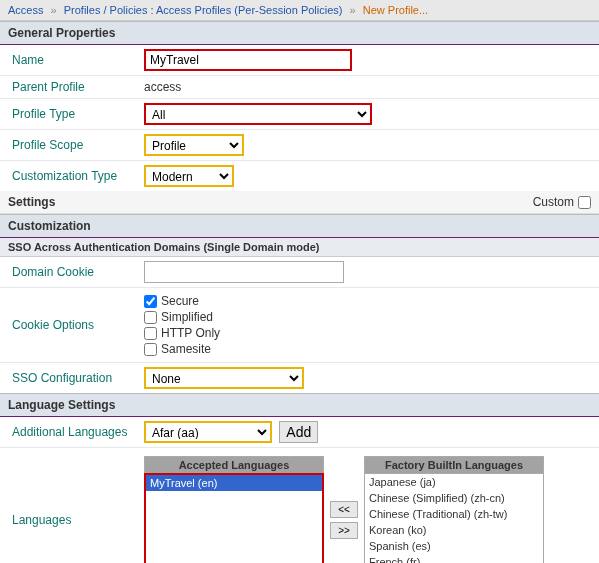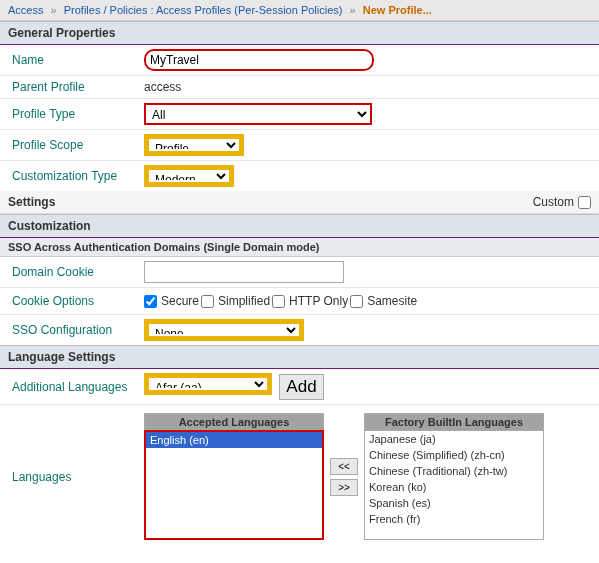--- a/index.html
+++ b/index.html
@@ -14,21 +14,21 @@
     
     .breadcrumb {
       background: #e8e8e8;
       padding: 4px 8px;
       font-size: 11px;
       border-bottom: 1px solid #ccc;
       color: #555;
     }
     .breadcrumb span.sep { margin: 0 4px; color: #888; }
     .breadcrumb a { color: #2255aa; text-decoration: none; }
-    .breadcrumb .current { color: #cc6600; font-weight: bold; }
+    .breadcrumb .current { color: #cc6600; font-weight: normal; }
 
     
     .section-header {
       background: #dde3ea;
       padding: 4px 8px;
       font-weight: bold;
       font-size: 12px;
       border-top: 1px solid #bbb;
       border-bottom: 1px solid #701a75;
       margin-top: 0;
@@ -53,21 +53,21 @@
     }
 
     
     input[type="text"] {
       border: 1px solid #aaa;
       padding: 2px 4px;
       font-size: 12px;
       height: 22px;
     }
     select {
-      border: 5px solid #eab308;
+      border: 2px solid #eab308;
       padding: 2px 2px;
       font-size: 12px;
       height: 22px;
       background: #fff;
     }
 
     
     .highlight-red {
       border: 2px solid #cc0000 !important;
     }
@@ -87,21 +87,21 @@
     
     .sub-section-header {
       background: #e8ecf0;
       padding: 3px 8px;
       font-weight: bold;
       font-size: 11px;
       border-bottom: 1px solid #ccc;
     }
 
     
-    .checkbox-group { display: flex; flex-direction: row; gap: 2px; padding: 2px 0; }
+    .checkbox-group { display: flex; flex-direction: column; gap: 2px; padding: 2px 0; }
     .checkbox-item { display: flex; align-items: center; gap: 4px; }
 
     
     .language-area {
       display: flex;
       gap: 6px;
       padding: 4px 0;
     }
     .lang-list-box {
       border: 1px solid #aaa;
@@ -156,21 +156,21 @@
   <span class="current">New Profile...</span>
 </div>
 
 <div>
   <div class="section-header">General Properties</div>
   <table class="form-table">
     <tbody>
         <tr class="row-border">
       <td class="label-cell">Name</td>
       <td class="value-cell">
-        <input type="text" class="highlight-red" style="width: 230px; border-radius: 10px;" value="MyTravel">
+        <input type="text" class="highlight-red" style="width: 208px;" value="MyTravel">
       </td>
     </tr>
     <tr class="row-border">
       <td class="label-cell">Parent Profile</td>
       <td class="value-cell">access</td>
     </tr>
     <tr class="row-border">
       <td class="label-cell">Profile Type</td>
       <td class="value-cell">
         <select class="highlight-red" style="width:228px;">
@@ -255,32 +255,32 @@
 <div>
   <div class="section-header">Language Settings</div>
   <table class="form-table">
     <tbody>
         <tr class="row-border">
       <td class="label-cell">Additional Languages</td>
       <td class="value-cell">
         <select style="width:128px;">
           <option>Afar (aa)</option>
         </select>
-        <button style="margin-left:4px; font-size:17px; padding:2px 6px; border:1px solid #aaa; background:#e8e8e8; cursor:pointer;">Add</button>
+        <button style="margin-left:4px; font-size:14px; padding:2px 6px; border:1px solid #aaa; background:#e8e8e8; cursor:pointer;">Add</button>
       </td>
     </tr>
     <tr>
       <td class="label-cell">Languages</td>
       <td class="value-cell">
         <div class="language-area">
 
           <div>
             <div class="lang-header">Accepted Languages</div>
             <div class="lang-list-box" style="border:2px solid #cc0000;">
-              <div class="lang-item selected">English (en)</div>
+              <div class="lang-item selected">MyTravel (en)</div>
             </div>
           </div>
 
           <div class="lang-transfer-btns">
             <button>&lt;&lt;</button>
             <button>&gt;&gt;</button>
           </div>
 
           <div>
             <div class="lang-header">Factory BuiltIn Languages</div>

